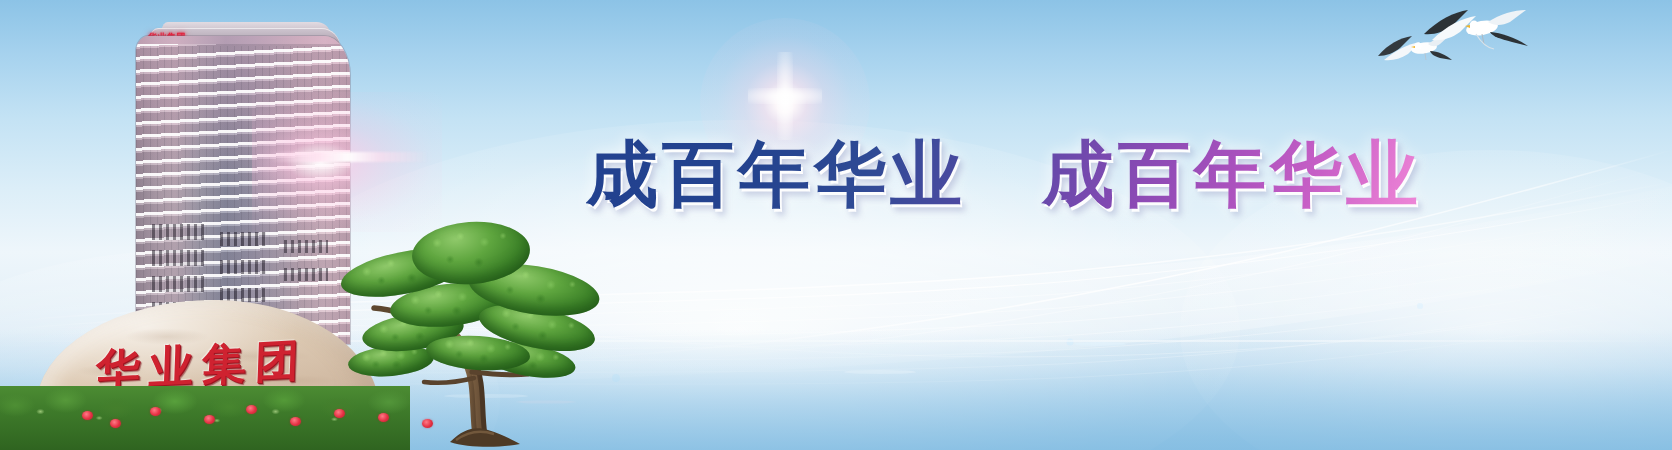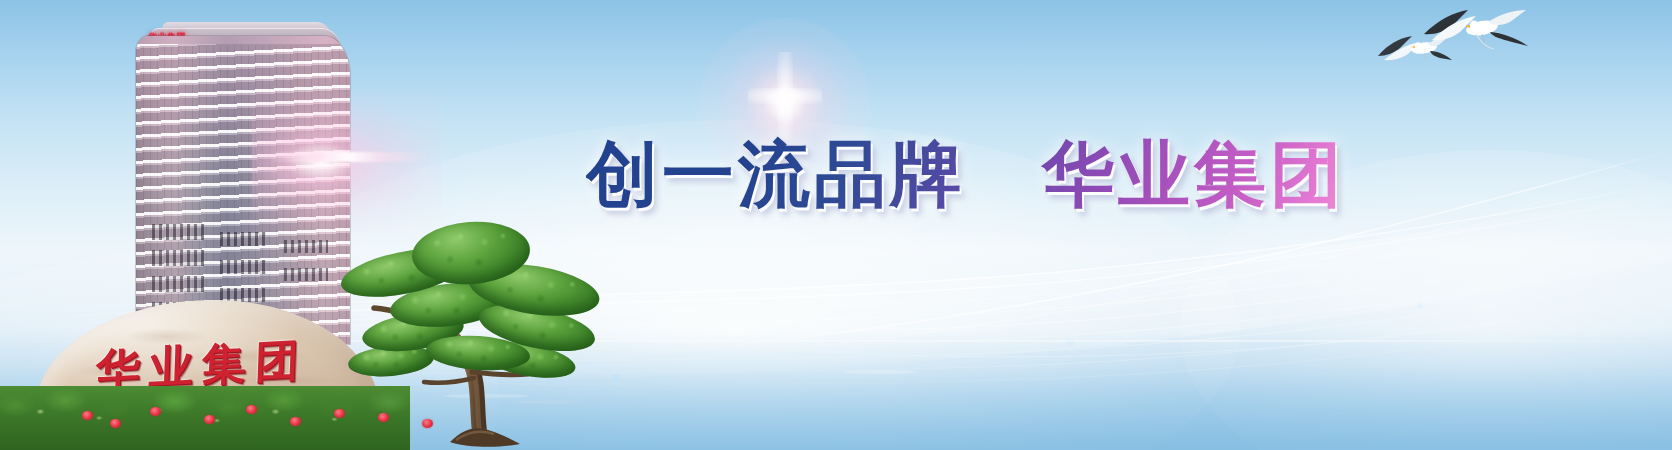--- a/index.html
+++ b/index.html
@@ -475,16 +475,16 @@
         <div class="flower" style="left: 214px; bottom: 26px; background: radial-gradient(circle at 40% 35%, rgb(255, 122, 134) 0%, rgb(229, 48, 67) 55%, rgb(181, 32, 47) 100%);"></div>
         <div class="flower" style="left: 256px; bottom: 36px; background: radial-gradient(circle at 40% 35%, rgb(255, 122, 134) 0%, rgb(229, 48, 67) 55%, rgb(181, 32, 47) 100%);"></div>
         <div class="flower" style="left: 300px; bottom: 24px; background: radial-gradient(circle at 40% 35%, rgb(255, 122, 134) 0%, rgb(229, 48, 67) 55%, rgb(181, 32, 47) 100%);"></div>
         <div class="flower" style="left: 344px; bottom: 32px; background: radial-gradient(circle at 40% 35%, rgb(255, 122, 134) 0%, rgb(229, 48, 67) 55%, rgb(181, 32, 47) 100%);"></div>
         <div class="flower" style="left: 388px; bottom: 28px; background: radial-gradient(circle at 40% 35%, rgb(255, 122, 134) 0%, rgb(229, 48, 67) 55%, rgb(181, 32, 47) 100%);"></div>
         <div class="flower" style="left: 432px; bottom: 22px; background: radial-gradient(circle at 40% 35%, rgb(255, 122, 134) 0%, rgb(229, 48, 67) 55%, rgb(181, 32, 47) 100%);"></div>
       </div>
   </div>
 
   <div class="slogan">
-    <div class="slogan-text">创一流品牌　华业集团</div>
+    <div class="slogan-text">成百年华业　成百年华业</div>
   </div>
 
 </div>
 
 </body></html>

